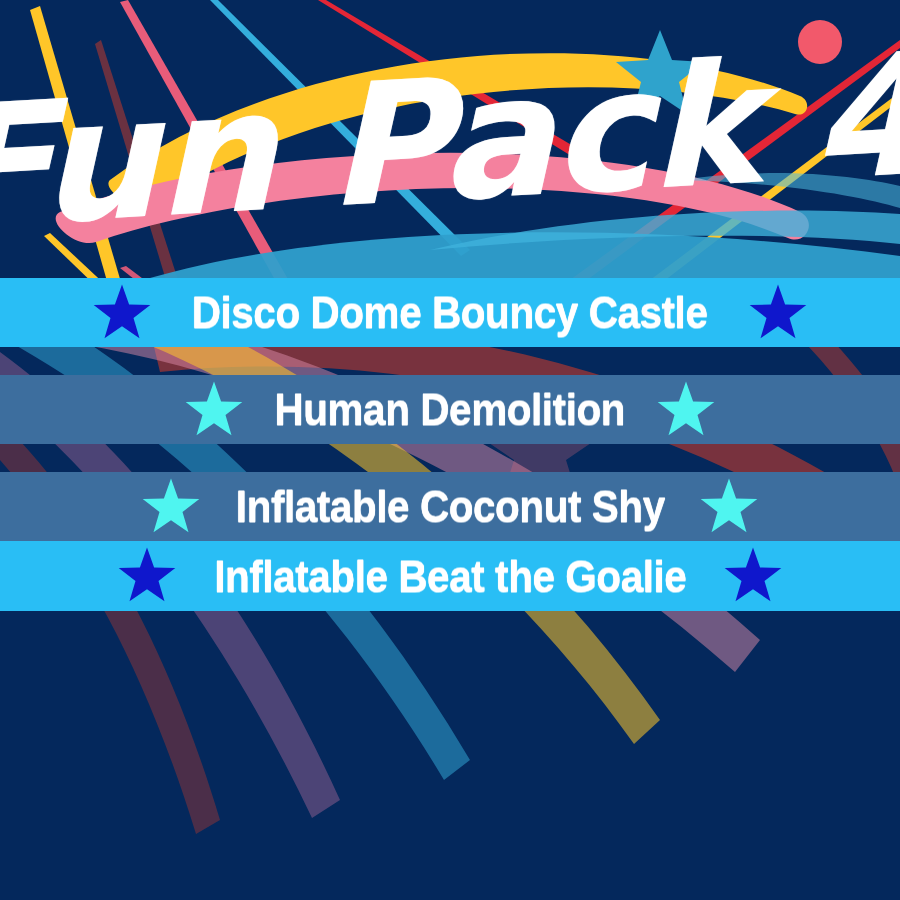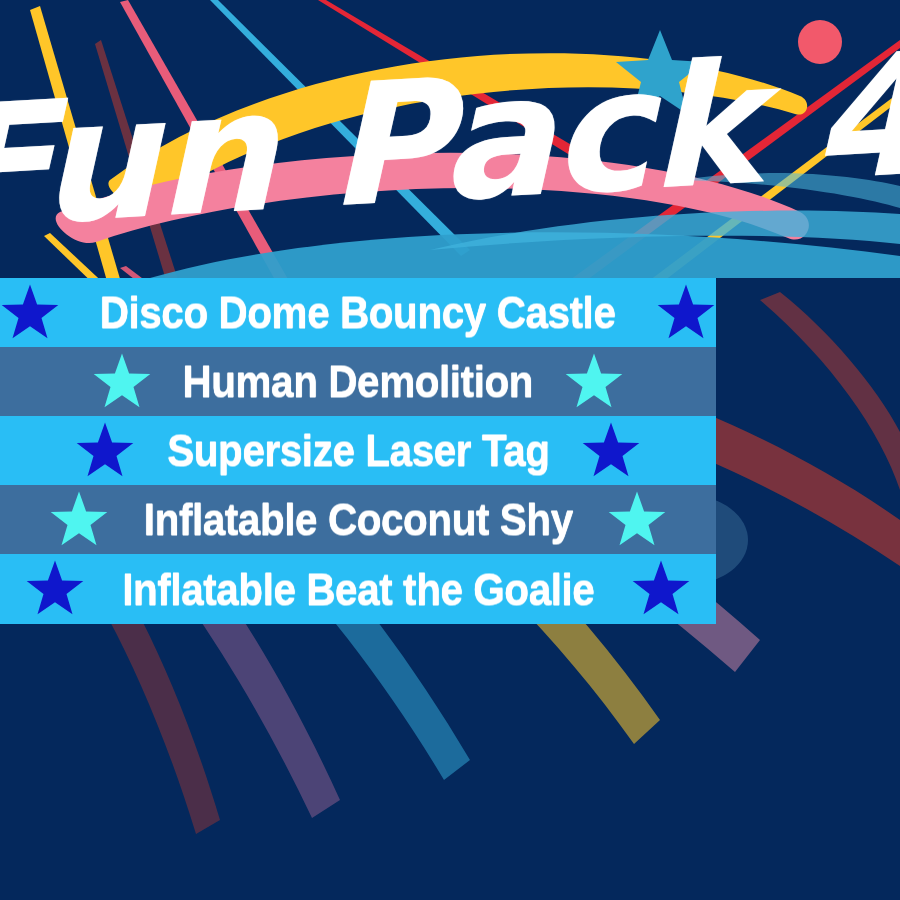--- a/index.html
+++ b/index.html
@@ -29,26 +29,26 @@
     white-space:nowrap;
     margin-top:4px;margin-left:-6px;
     text-shadow:0 0 1px rgba(255,255,255,.6);
   }
 
   
   .list{position:absolute;left:0;top:278px;width:900px;height:622px;overflow:hidden;}
   .list-art{position:absolute;left:0;top:-278px;width:900px;height:900px;pointer-events:none;}
 
   .row{
-    position:relative;width:716px;height:69.1px;
+    position:relative;width:900px;height:69.1px;
     display:flex;align-items:center;justify-content:center;
     overflow:hidden;
   }
   .row.cyan{background:#29BEF5;}
-  .row.slate{background:#3D6E9E;}
+  .row.slate{background:#3D6E9E;margin-top:28px;}
   .row:last-child{height:69.9px;}
 
   .row-inner{
     position:relative;z-index:3;
     display:flex;align-items:center;justify-content:center;
     gap:10px;width:100%;padding:0 6px;box-sizing:border-box;
   }
 
   .label{
     font-family:"Liberation Sans",sans-serif;
@@ -151,31 +151,20 @@
           <div class="row-inner">
             <svg class="star" width="62" height="62" viewBox="0 0 100 100">
               <polygon points="50.00,4.00 61.46,36.22 95.65,37.17 68.55,58.03 78.21,90.83 50.00,71.50 21.79,90.83 31.45,58.03 4.35,37.17 38.54,36.22" fill="#4FF5F0"></polygon>
             </svg>
             <span class="label">Human Demolition</span>
             <svg class="star" width="62" height="62" viewBox="0 0 100 100">
               <polygon points="50.00,4.00 61.46,36.22 95.65,37.17 68.55,58.03 78.21,90.83 50.00,71.50 21.79,90.83 31.45,58.03 4.35,37.17 38.54,36.22" fill="#4FF5F0"></polygon>
             </svg>
           </div>
         </div>
-        <div class="row cyan">
-          <div class="row-inner">
-            <svg class="star" width="62" height="62" viewBox="0 0 100 100">
-              <polygon points="50.00,4.00 61.46,36.22 95.65,37.17 68.55,58.03 78.21,90.83 50.00,71.50 21.79,90.83 31.45,58.03 4.35,37.17 38.54,36.22" fill="#0F17CC"></polygon>
-            </svg>
-            <span class="label">Supersize Laser Tag</span>
-            <svg class="star" width="62" height="62" viewBox="0 0 100 100">
-              <polygon points="50.00,4.00 61.46,36.22 95.65,37.17 68.55,58.03 78.21,90.83 50.00,71.50 21.79,90.83 31.45,58.03 4.35,37.17 38.54,36.22" fill="#0F17CC"></polygon>
-            </svg>
-          </div>
-        </div>
         <div class="row slate">
           <div class="row-inner">
             <svg class="star" width="62" height="62" viewBox="0 0 100 100">
               <polygon points="50.00,4.00 61.46,36.22 95.65,37.17 68.55,58.03 78.21,90.83 50.00,71.50 21.79,90.83 31.45,58.03 4.35,37.17 38.54,36.22" fill="#4FF5F0"></polygon>
             </svg>
             <span class="label">Inflatable Coconut Shy</span>
             <svg class="star" width="62" height="62" viewBox="0 0 100 100">
               <polygon points="50.00,4.00 61.46,36.22 95.65,37.17 68.55,58.03 78.21,90.83 50.00,71.50 21.79,90.83 31.45,58.03 4.35,37.17 38.54,36.22" fill="#4FF5F0"></polygon>
             </svg>
           </div>

